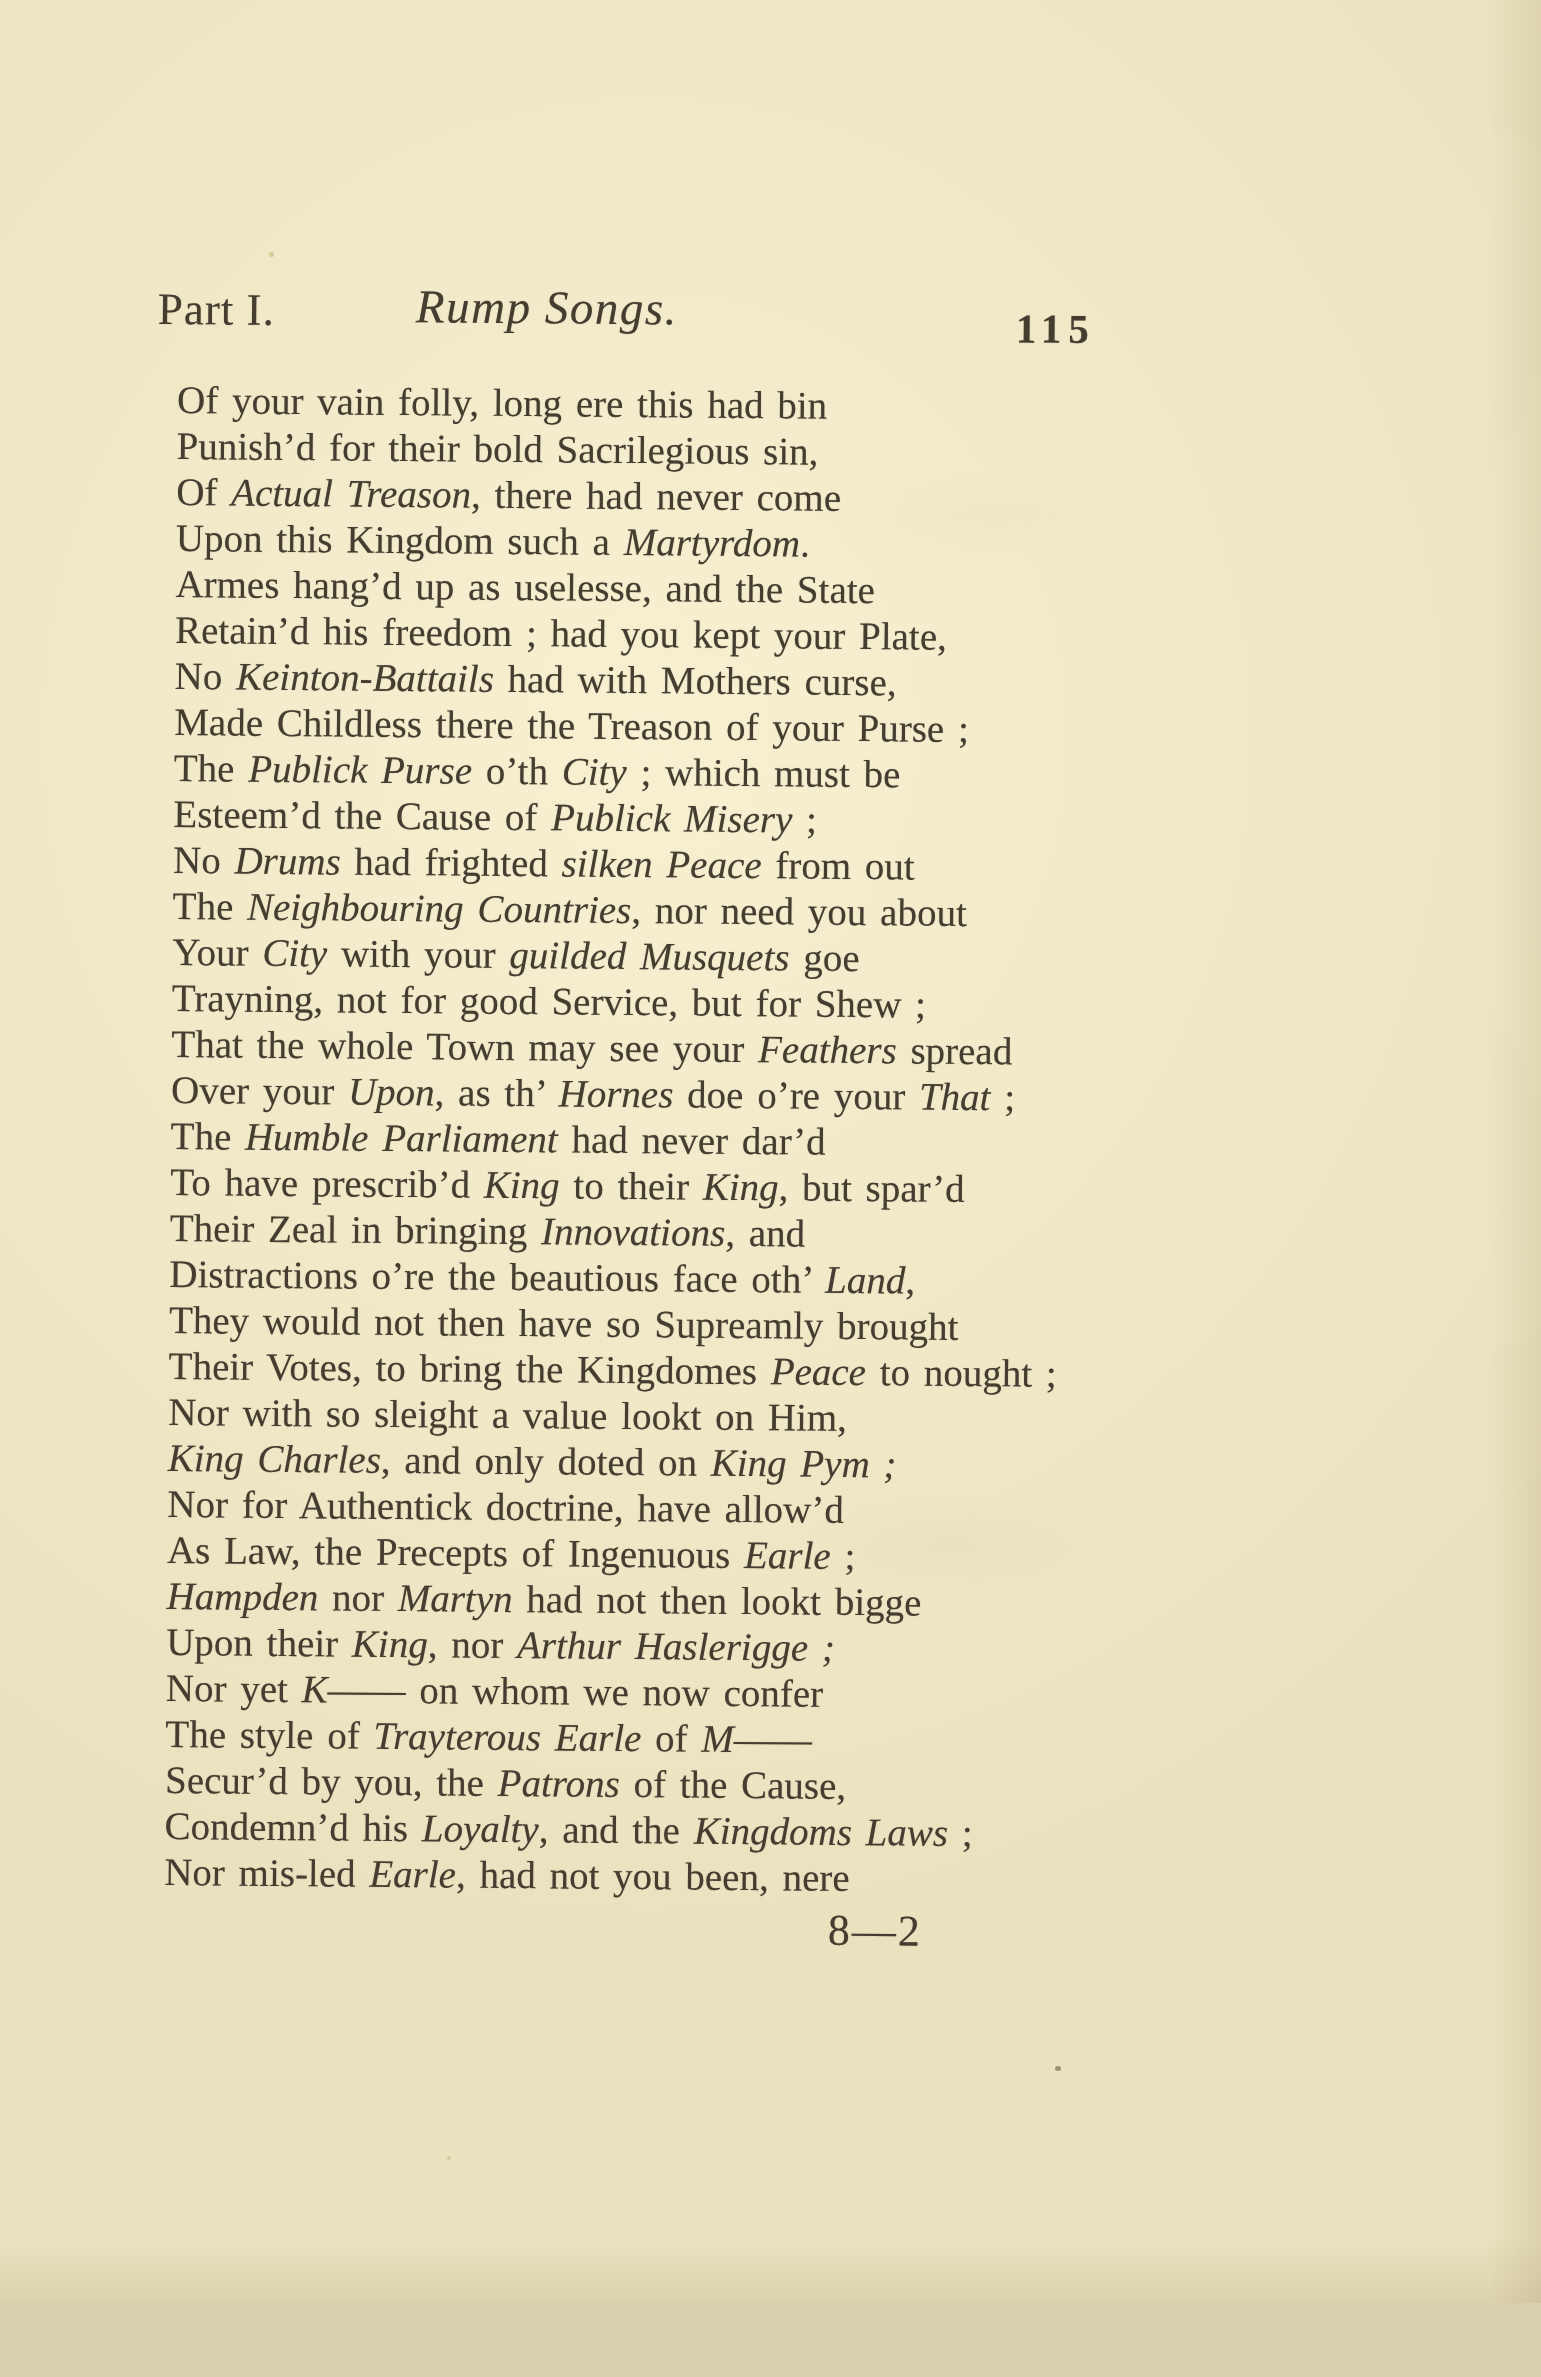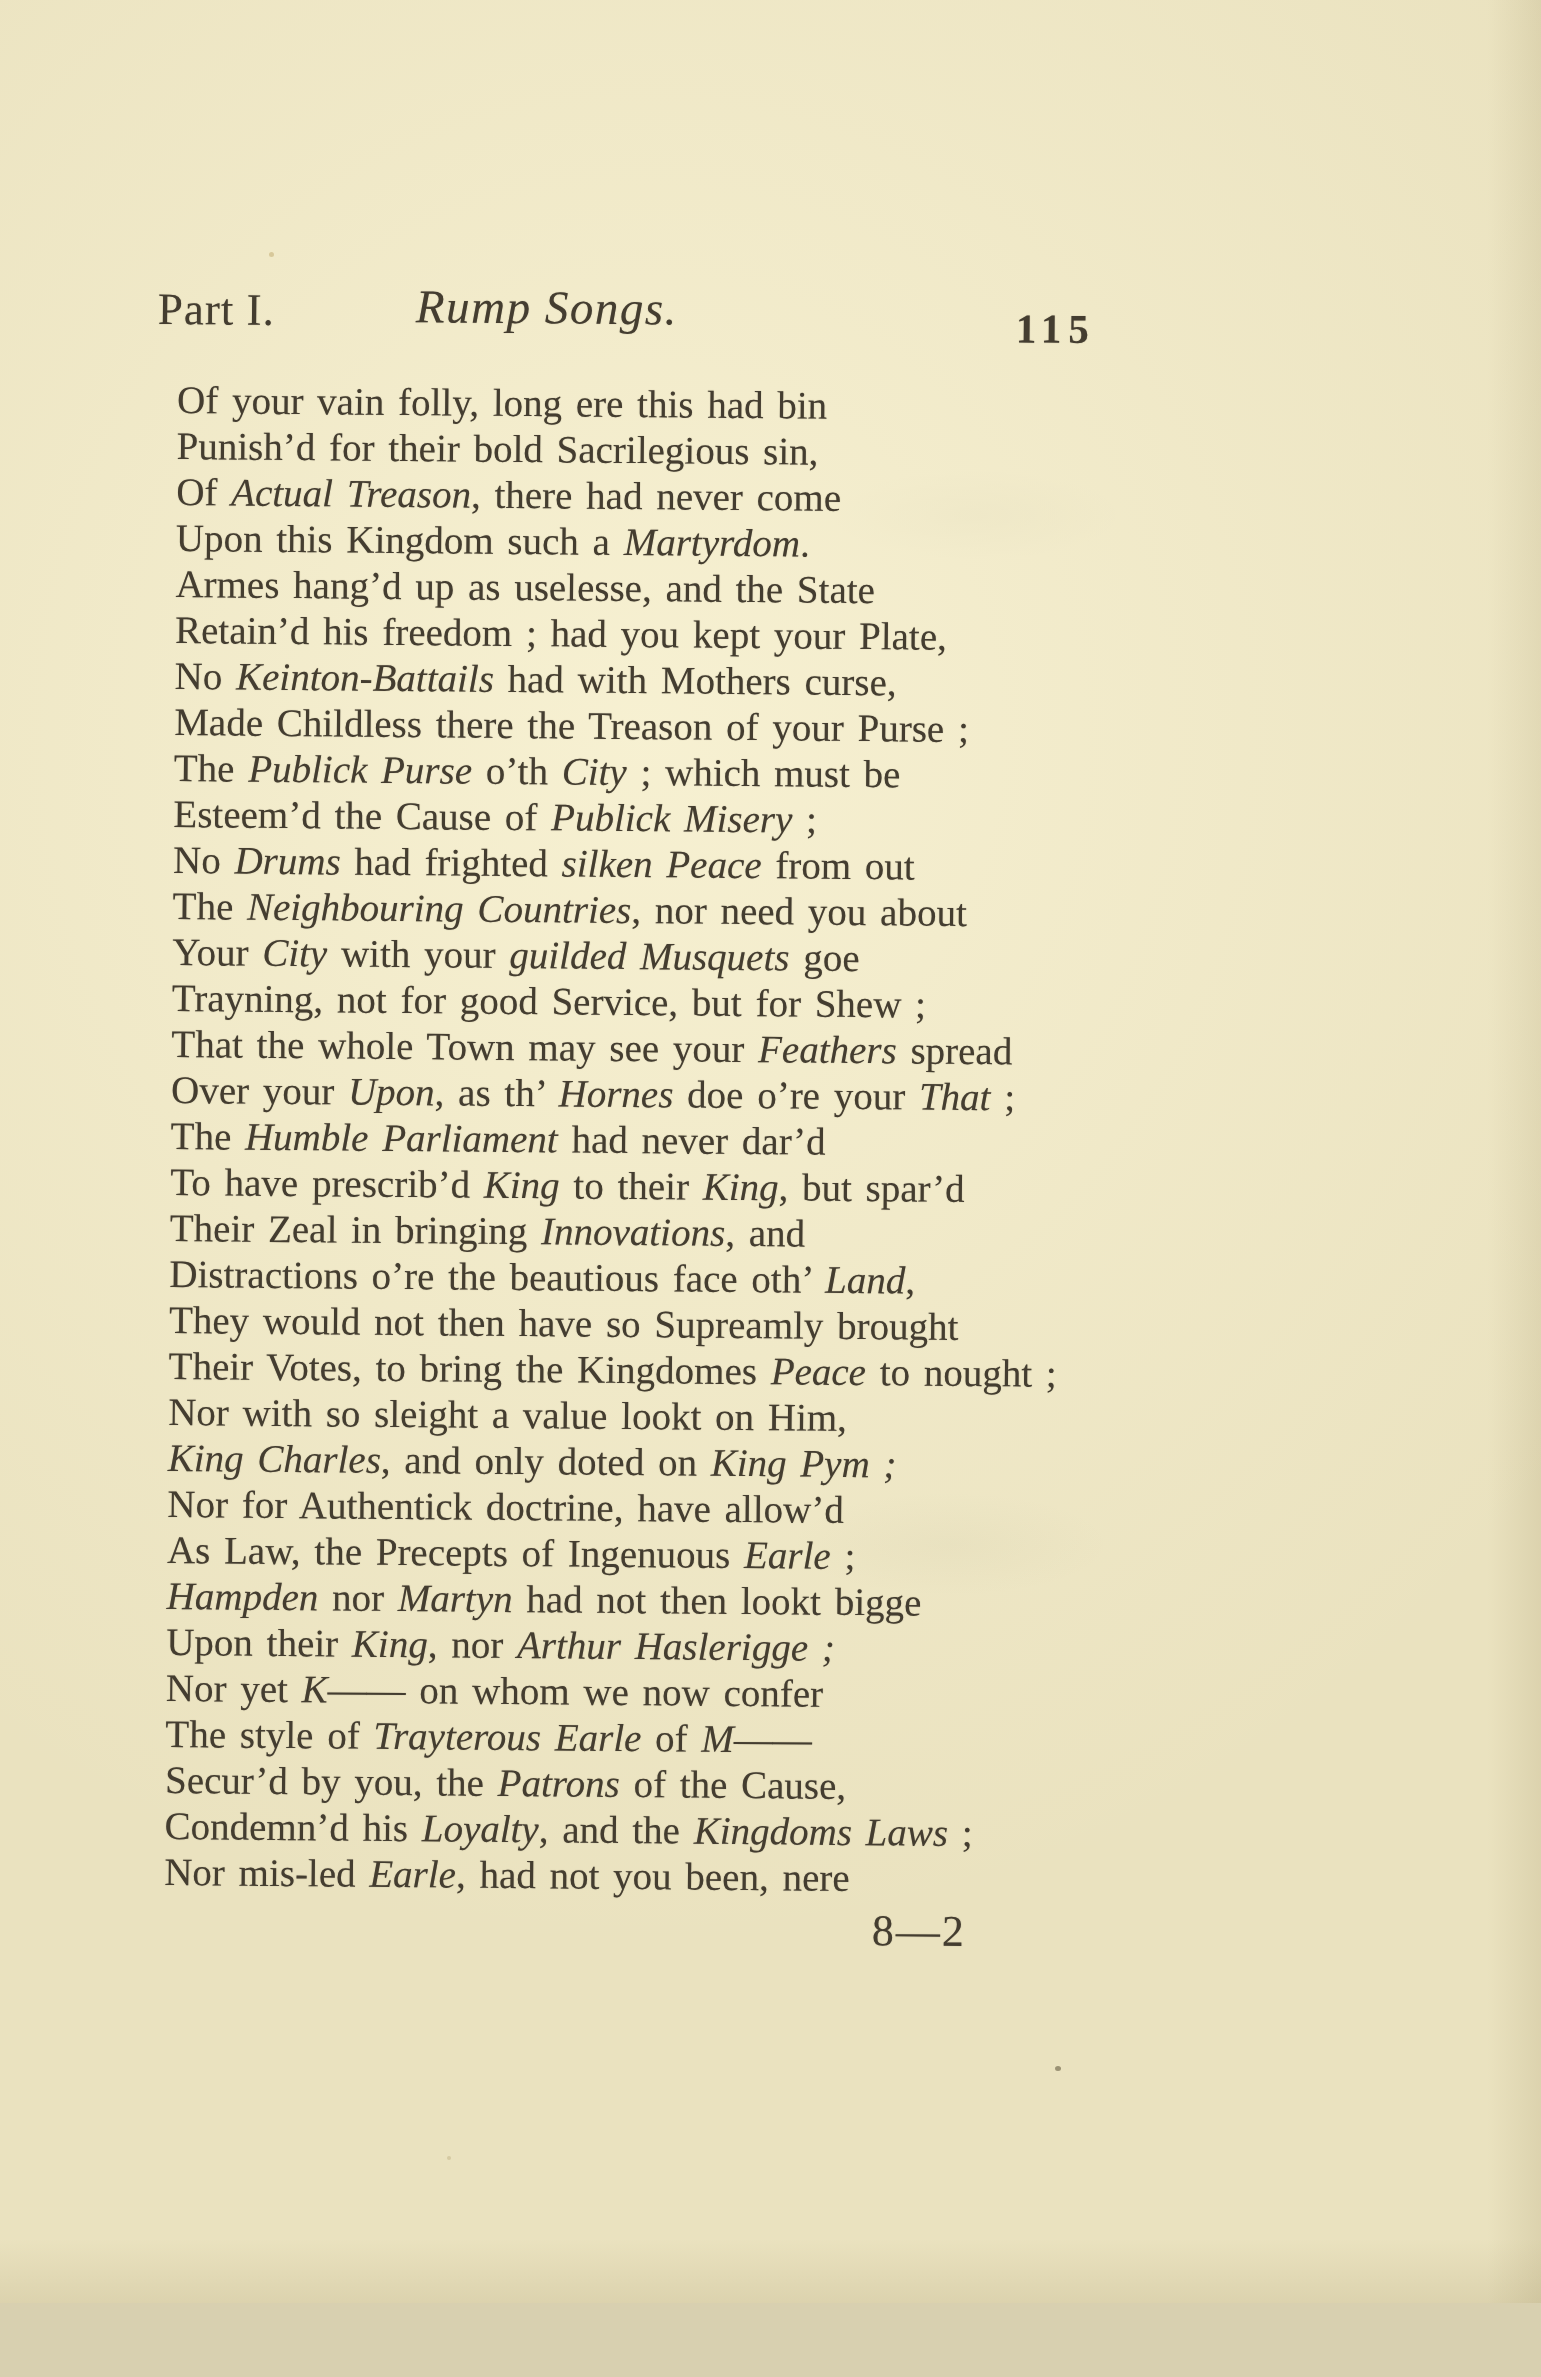--- a/index.html
+++ b/index.html
@@ -62,21 +62,20 @@
     white-space: nowrap;
   }
   .poem-line { height: 46px; }
   .it { font-style: italic; }
   .footer {
     position: absolute;
     left: 842px;
     top: 1899px;
     font-size: 44px;
     letter-spacing: 2px;
-    margin-left: 44px;
   }
   .speck {
     position: absolute;
     border-radius: 50%;
   }
   .speck-1 { left: 269px; top: 252px; width: 5px; height: 5px; background: rgba(170,140,70,0.35); }
   .speck-2 { left: 1055px; top: 2066px; width: 6px; height: 5px; background: rgba(90,80,55,0.55); }
   .speck-3 { left: 447px; top: 2156px; width: 4px; height: 4px; background: rgba(150,130,80,0.25); }
 </style>
 </head>

